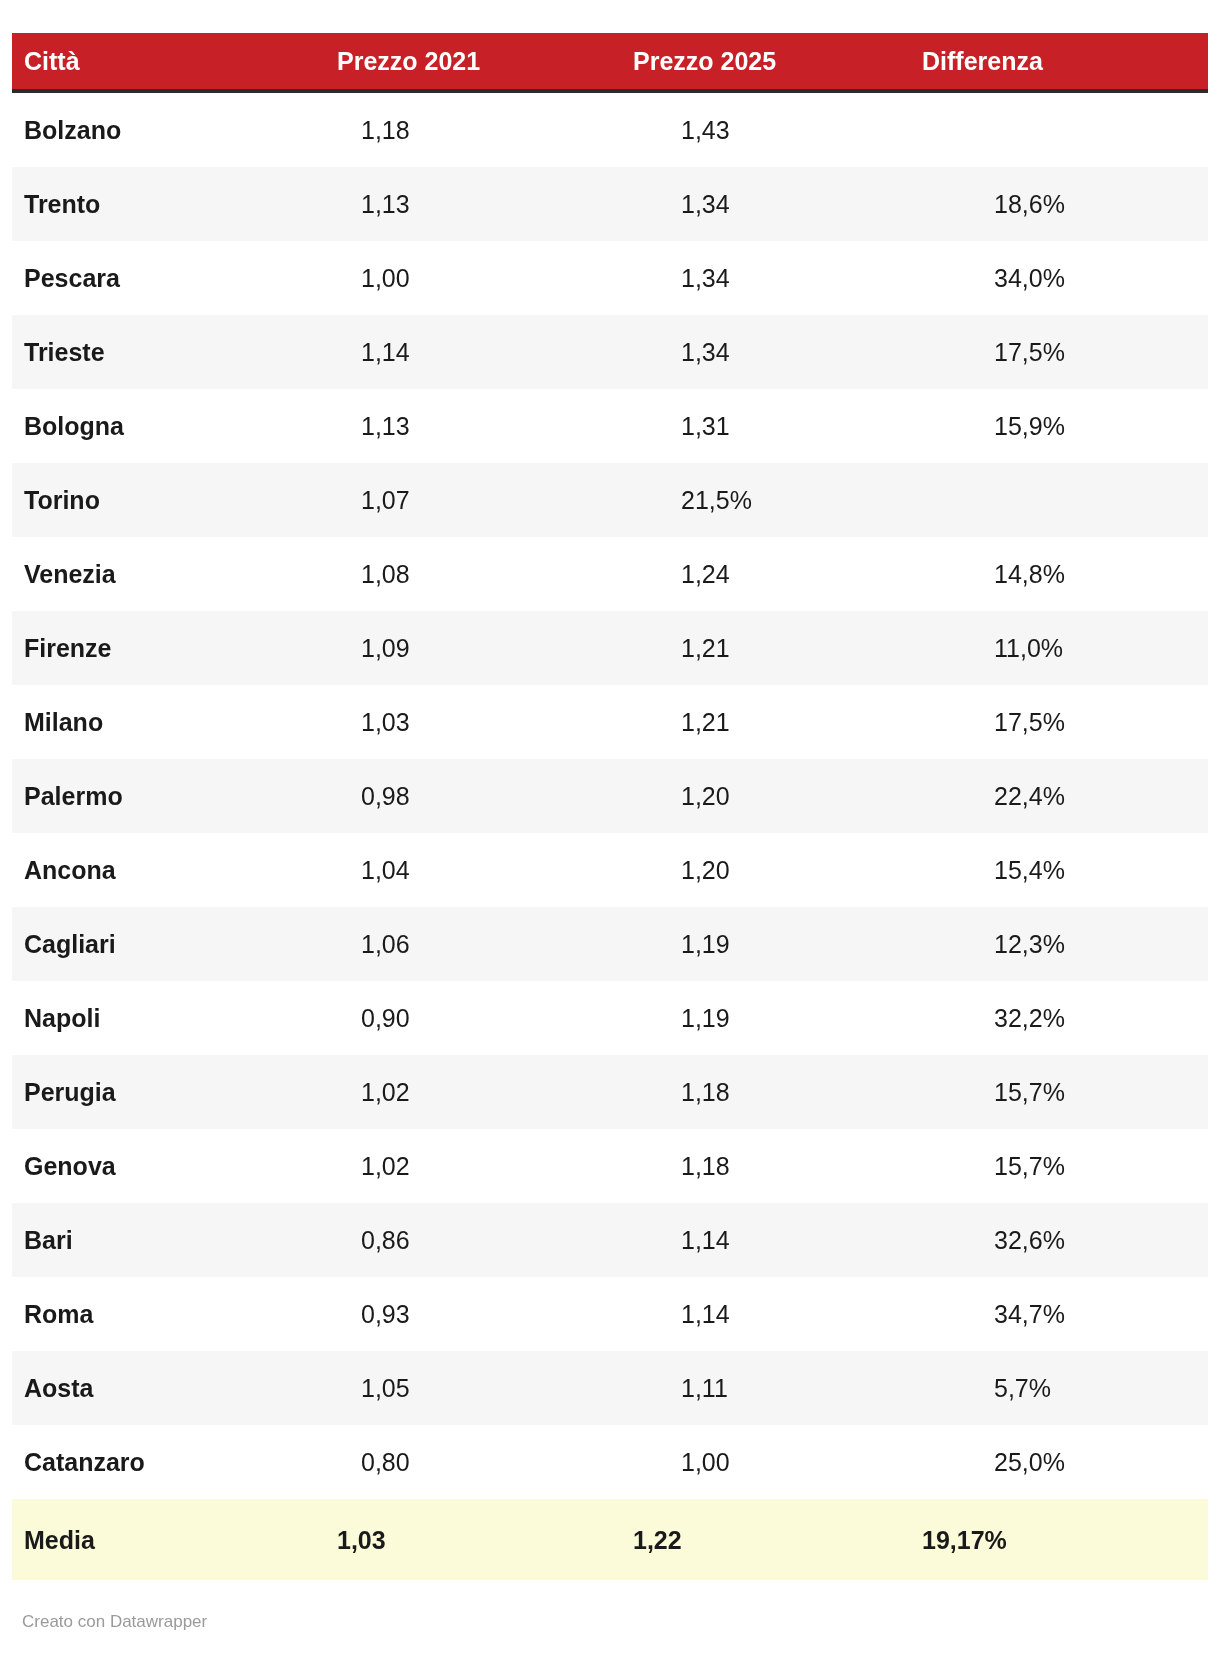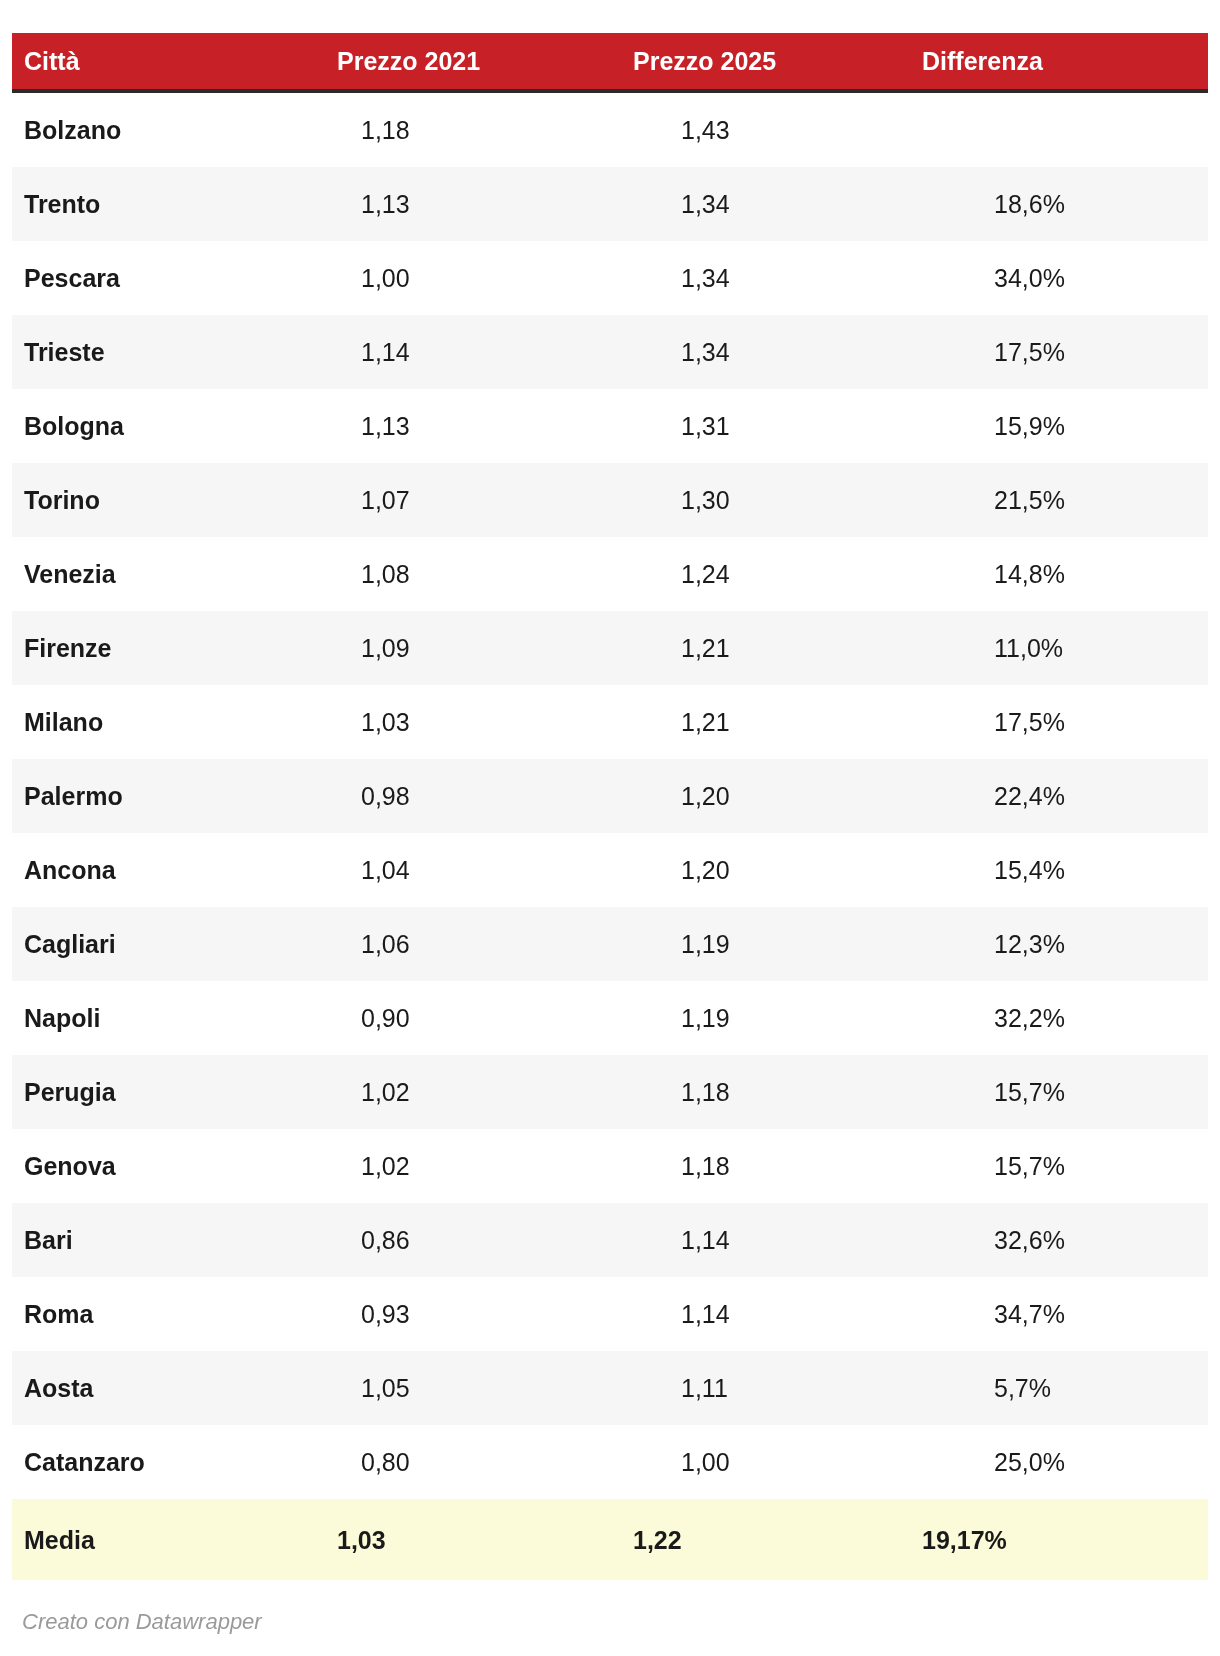--- a/index.html
+++ b/index.html
@@ -46,24 +46,23 @@
   .body-row{height:74px;background:#ffffff;gap:24px;}
   .body-row.stripe{background:var(--row-stripe);}
   .body-row .city{font-weight:700;}
   .summary-row{
     height:81px;
     background:var(--summary-bg);
   }
   .summary-row .cell{font-weight:700;}
   .credit{
     margin:30px 0 0 10px;
-    font-size:22px;
+    font-size:17px;
     line-height:24px;
     color:var(--credit);
-    font-style:italic;
   }
 </style>
 </head>
 <body>
 
 <div class="wrap">
   <div class="table">
 
     <div class="row header-row">
       <div class="cell">Città</div>
@@ -98,21 +97,20 @@
         </div>
         <div class="row body-row">
           <div class="cell city">Bologna</div>
           <div class="cell">1,13</div>
           <div class="cell">1,31</div>
           <div class="cell">15,9%</div>
         </div>
         <div class="row body-row stripe">
           <div class="cell city">Torino</div>
           <div class="cell">1,07</div>
-          <div class="cell">1,30</div>
           <div class="cell">21,5%</div>
         </div>
         <div class="row body-row">
           <div class="cell city">Venezia</div>
           <div class="cell">1,08</div>
           <div class="cell">1,24</div>
           <div class="cell">14,8%</div>
         </div>
         <div class="row body-row stripe">
           <div class="cell city">Firenze</div>

